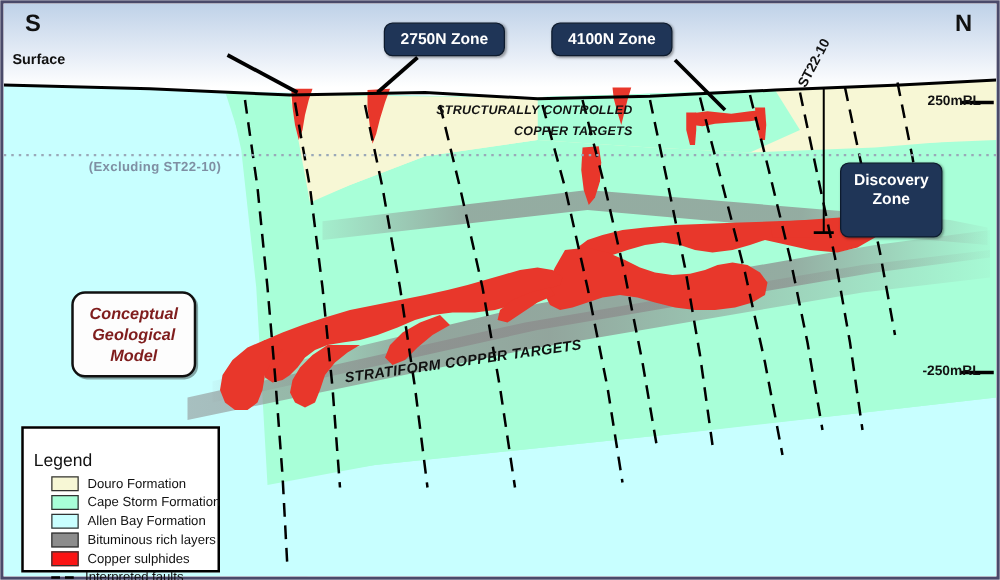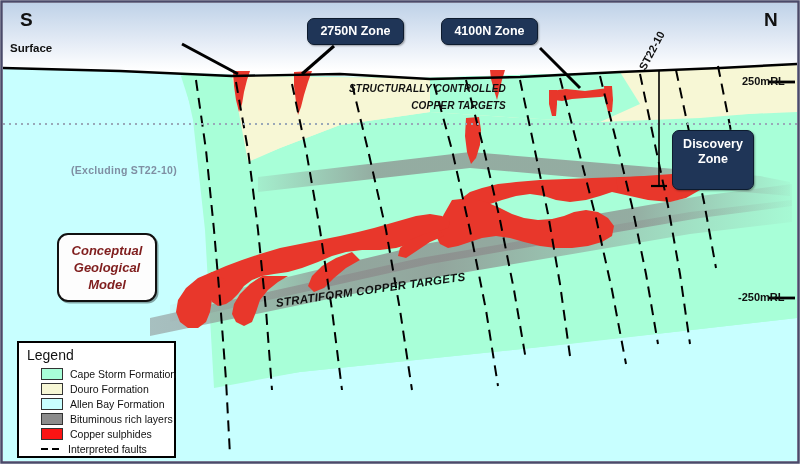--- a/index.html
+++ b/index.html
@@ -69,21 +69,20 @@
     color: #7f8fa3;
     font-weight: bold;
     font-size: 11px;
     letter-spacing: 0.6px;
     text-align: left;
     line-height: 17px;
   }
   .avgDepthSub {
     font-size: 10.5px;
     letter-spacing: 0.3px;
-    margin-top: 36px;
   }
   .targetText {
     position: absolute;
     font-style: italic;
     font-weight: bold;
     font-size: 10px;
     color: #111111;
     text-align: right;
     line-height: 17px;
     letter-spacing: 0.2px;
@@ -125,20 +124,21 @@
   .legendBox {
     position: absolute;
     background: #ffffff;
     border: 2px solid #000000;
     pointer-events: auto;
   }
   .legendTitle {
     font-size: 14px;
     color: #111111;
     padding: 4px 0 3px 8px;
+    margin-top: 13px;
   }
   .legendRow {
     display: flex;
     align-items: center;
     height: 15px;
     padding-left: 22px;
   }
   .legendSwatch {
     width: 20px;
     height: 10px;
@@ -339,30 +339,30 @@
     <div class="modelBox" style="left:57px; top:233px; width:100px;">
       <div>Conceptual</div>
       <div>Geological</div>
       <div>Model</div>
     </div>
 
     <div class="legendBox" style="left:17px; top:341px; width:155px; height:113px;">
       <div class="legendTitle">Legend</div>
 
       <div class="legendRow">
+        <span class="legendSwatch" style="background:#f7f7d5;"></span>
+        <span class="legendLabel">Douro Formation</span>
+      </div>
+
+      <div class="legendRow">
         <span class="legendSwatch" style="background:#a8ffd8;"></span>
         <span class="legendLabel">Cape Storm Formation</span>
       </div>
 
       <div class="legendRow">
-        <span class="legendSwatch" style="background:#f7f7d5;"></span>
-        <span class="legendLabel">Douro Formation</span>
-      </div>
-
-      <div class="legendRow">
         <span class="legendSwatch" style="background:#c8ffff;"></span>
         <span class="legendLabel">Allen Bay Formation</span>
       </div>
 
       <div class="legendRow">
         <span class="legendSwatch" style="background:#8c8c8c;"></span>
         <span class="legendLabel">Bituminous rich layers</span>
       </div>
 
       <div class="legendRow">

